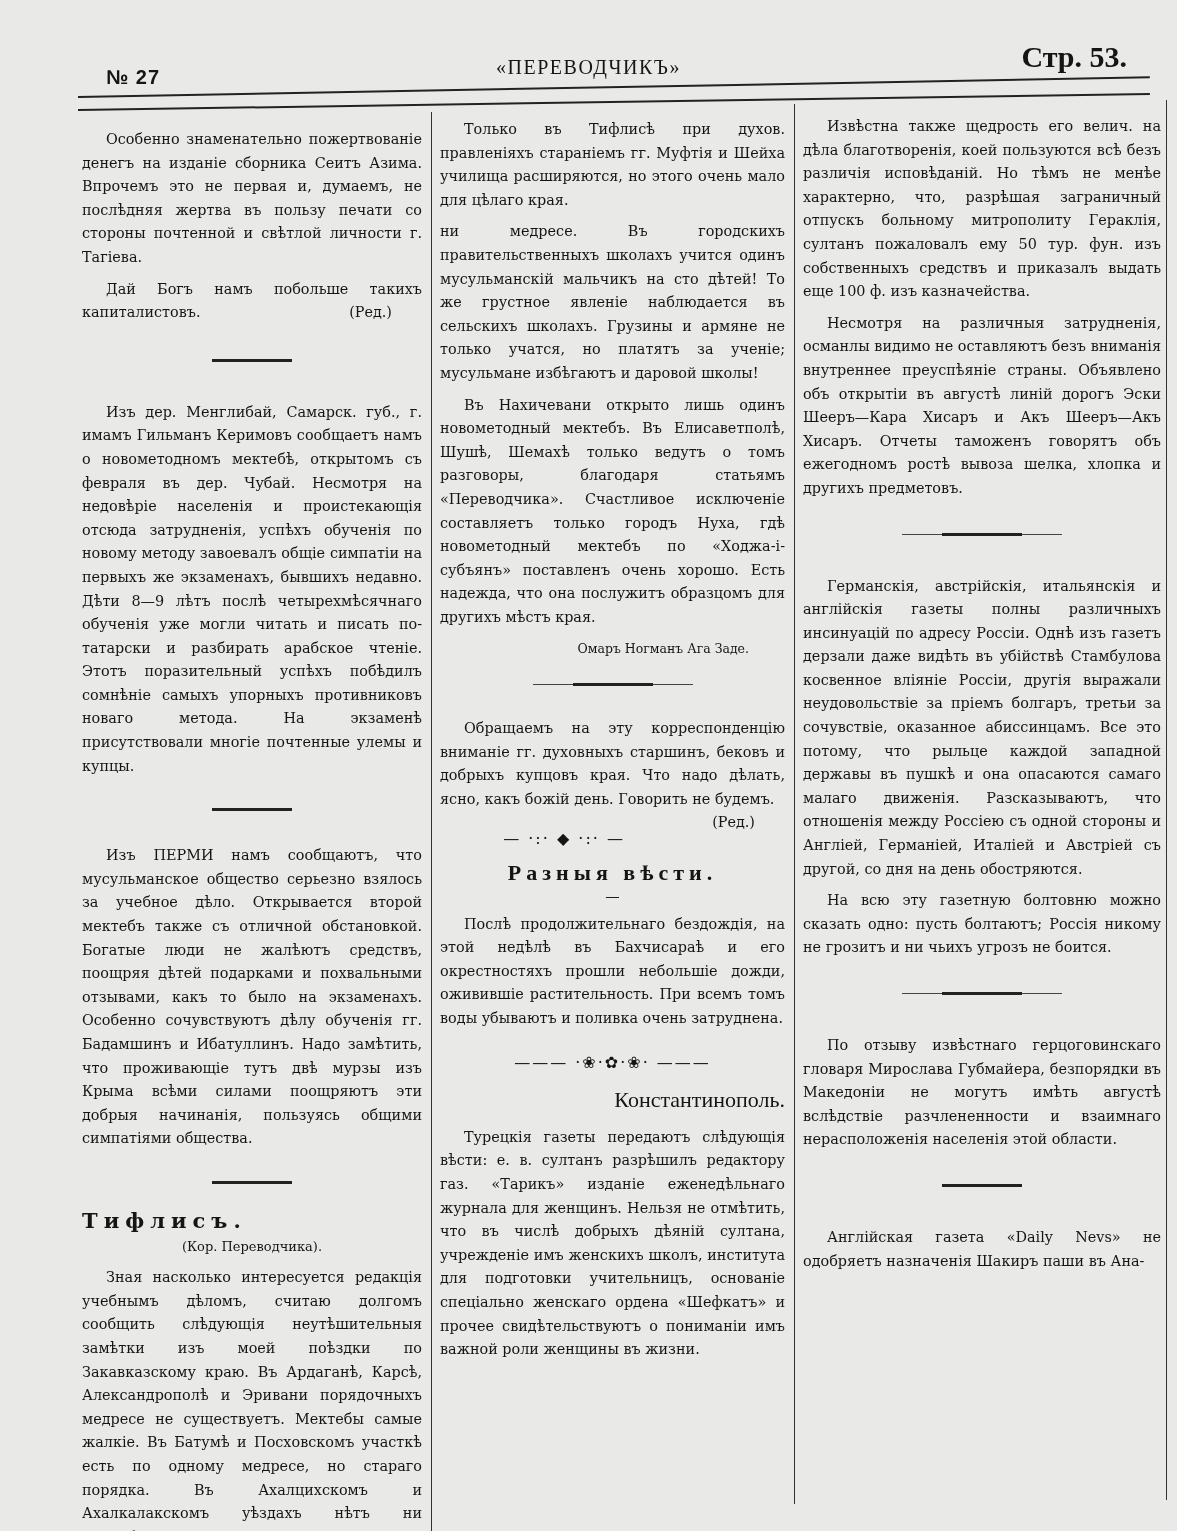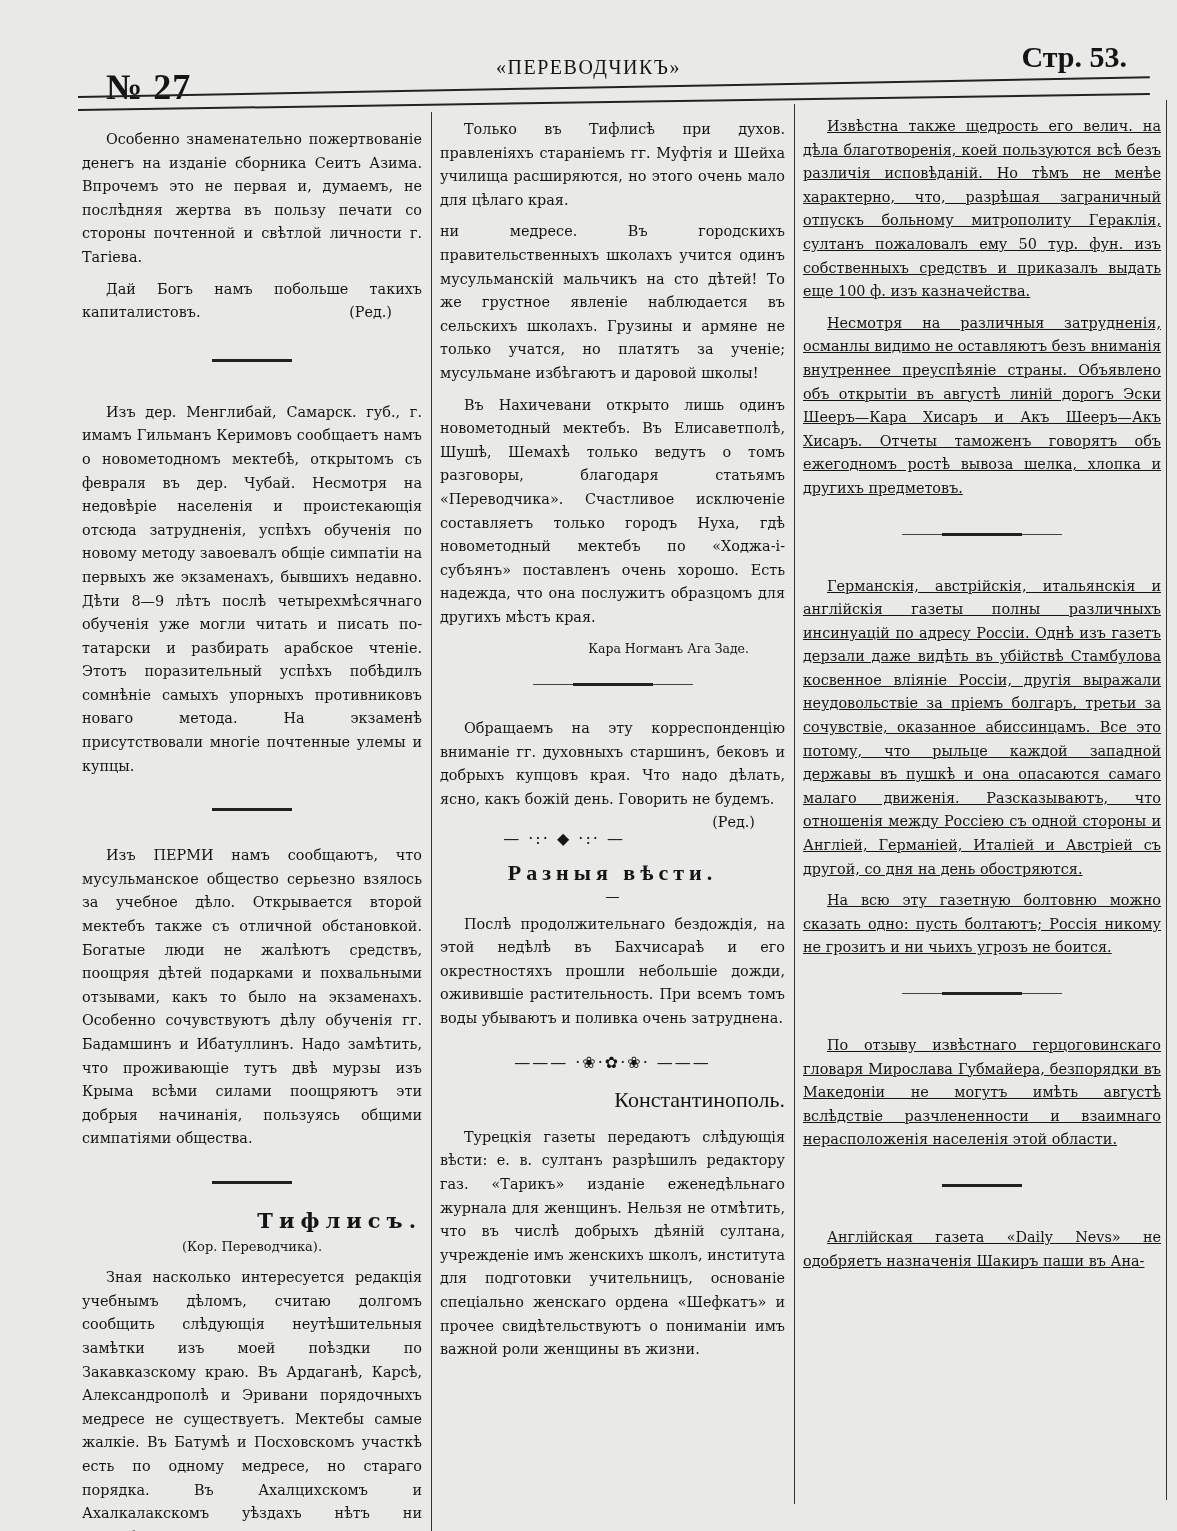--- a/index.html
+++ b/index.html
@@ -4,38 +4,38 @@
 <style>
   html, body { margin:0; padding:0; }
   body {
     width:1177px; height:1531px; overflow:hidden;
     background:#e9e9e7;
     font-family:"DejaVu Serif", serif;
     color:#151515;
     position:relative;
   }
   .page { position:absolute; left:0; top:0; width:1177px; height:1531px; }
-  .hdr-num { position:absolute; left:106px; top:66px; font-size:36px; font-weight:bold; font-family:Liberation Serif, serif; letter-spacing:1px; }
+  .hdr-num { position:absolute; left:106px; top:66px; font-size:20px; font-weight:bold; font-family:Liberation Sans, sans-serif; letter-spacing:1px; }
   .hdr-title { position:absolute; left:0; width:100%; text-align:center; top:56px; font-size:20px; font-family:"Liberation Serif", serif; letter-spacing:1.5px; }
   .hdr-page { position:absolute; right:50px; top:40px; font-size:30px; font-family:"Liberation Serif", serif; font-weight:bold; }
   .hdr-rule { position:absolute; left:78px; width:1072px; height:0; border-top:2px solid #222; }
   .r1 { top:96px; transform:rotate(-1.05deg); transform-origin:left; }
   .r3 { top:109px; left:78px; width:1072px; border-top:2px solid #222; transform:rotate(-0.85deg); transform-origin:left;}
   .vrule { position:absolute; border-left:1.5px solid #333; }
   .col { position:absolute; font-size:14.4px; line-height:23.6px; text-align:justify; }
   .col p { margin:0 0 8px 0; text-indent:24px; }
   .c1 { left:82px; top:128px; width:340px; }
   .c2 { left:440px; top:118px; width:345px; }
-  .c3 { left:803px; top:115px; width:358px;text-decoration:underline; }
+  .c3 { left:803px; top:115px; width:358px; }
   .sep { height:30px; position:relative; }
   .sep::after { content:""; position:absolute; left:50%; top:14px; width:80px; margin-left:-40px; border-top:3px solid #222; }
   .sep.thin::before { content:""; position:absolute; left:50%; top:15px; width:160px; margin-left:-80px; border-top:1px solid #444; }
   .sign { text-align:right; font-size:12.5px; padding-right:36px; margin:4px 0 8px; }
   .red { float:right; padding-right:30px; }
-  .heading-t { text-align:right; font-size:21px; font-weight:bold; letter-spacing:6px; margin:12px 0 2px; font-family:"DejaVu Serif", serif; }
+  .heading-t { text-align:left; font-size:21px; font-weight:bold; letter-spacing:6px; margin:12px 0 2px; font-family:"DejaVu Serif", serif; }
   .sub { text-align:center; font-size:13px; margin:0 0 8px; }
   .orn { text-align:center; font-size:16px; margin:16px 0 6px; letter-spacing:2px; }
   .heading-r { text-align:center; font-family:Liberation Serif, serif; font-weight:bold; font-size:22px; letter-spacing:5px; margin:10px 0 4px; }
   .dash { text-align:center; margin:0 0 10px; line-height:14px; }
   .heading-k { text-align:right; font-size:22px; font-family:Liberation Serif, serif; margin:14px 0 14px; }
 </style>
 </head>
 <body>
 
 <div class="page">
@@ -60,21 +60,21 @@
     <div class="sep" style="margin:16px 0 6px;"></div>
     <div class="heading-t">Тифлисъ.</div>
     <div class="sub">(Кор. Переводчика).</div>
     <p>Зная насколько интересуется редакція учебнымъ дѣломъ, считаю долгомъ сообщить слѣдующія неутѣшительныя замѣтки изъ моей поѣздки по Закавказскому краю. Въ Ардаганѣ, Карсѣ, Александрополѣ и Эривани порядочныхъ медресе не существуетъ. Мектебы самые жалкіе. Въ Батумѣ и Посховскомъ участкѣ есть по одному медресе, но стараго порядка. Въ Ахалцихскомъ и Ахалкалакскомъ уѣздахъ нѣтъ ни мектебовъ,</p>
   </div>
 
   <div class="col c2">
     <p>Только въ Тифлисѣ при духов. правленіяхъ стараніемъ гг. Муфтія и Шейха училища расширяются, но этого очень мало для цѣлаго края.</p>
     <p style="text-indent:0">ни медресе. Въ городскихъ правительственныхъ школахъ учится одинъ мусульманскій мальчикъ на сто дѣтей! То же грустное явленіе наблюдается въ сельскихъ школахъ. Грузины и армяне не только учатся, но платятъ за ученіе; мусульмане избѣгаютъ и даровой школы!</p>
     <p>Въ Нахичевани открыто лишь одинъ новометодный мектебъ. Въ Елисаветполѣ, Шушѣ, Шемахѣ только ведутъ о томъ разговоры, благодаря статьямъ «Переводчика». Счастливое исключеніе составляетъ только городъ Нуха, гдѣ новометодный мектебъ по «Ходжа-і-субъянъ» поставленъ очень хорошо. Есть надежда, что она послужитъ образцомъ для другихъ мѣстъ края.</p>
-    <div class="sign">Кара Ногманъ Ага Заде.</div>
+    <div class="sign">Омаръ Ногманъ Ага Заде.</div>
     <div class="sep thin" style="margin:8px 0 18px;"></div>
     <p><span>Обращаемъ на эту корреспонденцію вниманіе гг. духовныхъ старшинъ, бековъ и добрыхъ купцовъ края. Что надо дѣлать, ясно, какъ божій день. Говорить не будемъ.</span> <span class="red">(Ред.)</span></p>
     <div class="orn">— ·:· ◆ ·:· —</div>
     <div class="heading-r">Разныя вѣсти.</div>
     <div class="dash">—</div>
     <p>Послѣ продолжительнаго бездождія, на этой недѣлѣ въ Бахчисараѣ и его окрестностяхъ прошли небольшіе дожди, оживившіе растительность. При всемъ томъ воды убываютъ и поливка очень затруднена.</p>
     <div class="orn" style="margin-top:20px;">——— ·❀·✿·❀· ———</div>
     <div class="heading-k">Константинополь.</div>
     <p>Турецкія газеты передаютъ слѣдующія вѣсти: е. в. султанъ разрѣшилъ редактору газ. «Тарикъ» изданіе еженедѣльнаго журнала для женщинъ. Нельзя не отмѣтить, что въ числѣ добрыхъ дѣяній султана, учрежденіе имъ женскихъ школъ, института для подготовки учительницъ, основаніе спеціально женскаго ордена «Шефкатъ» и прочее свидѣтельствуютъ о пониманіи имъ важной роли женщины въ жизни.</p>
   </div>

